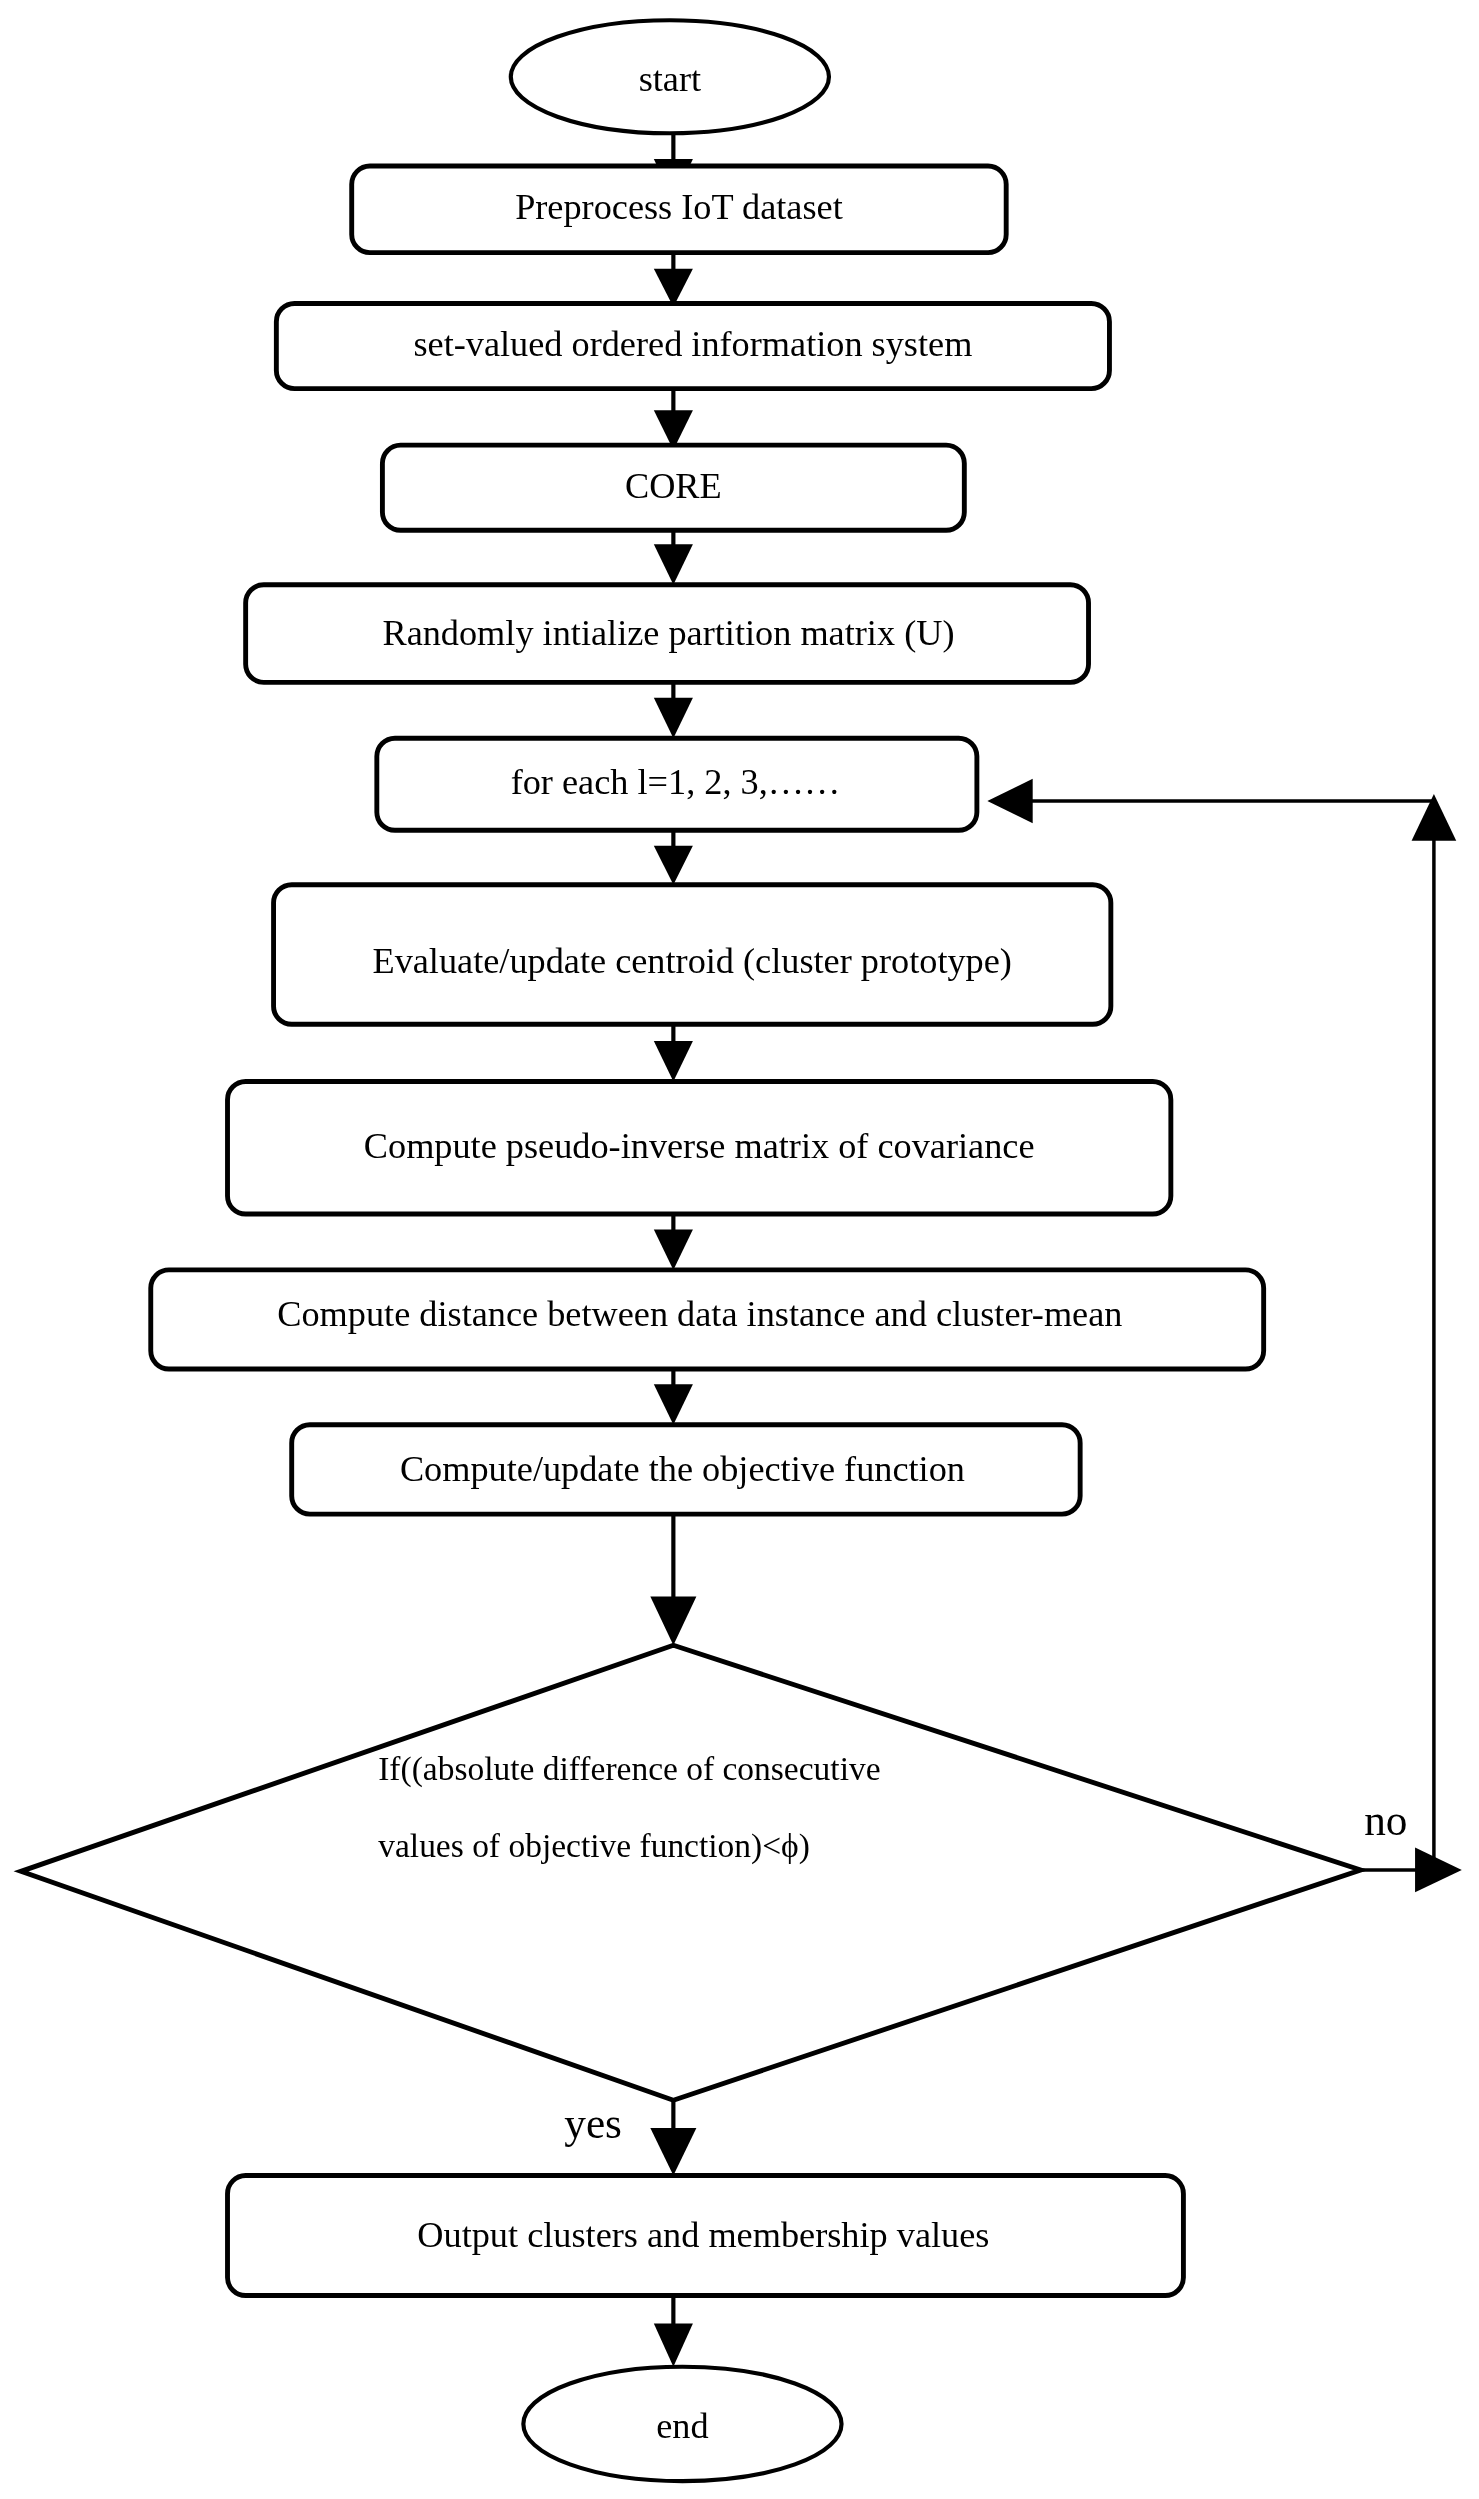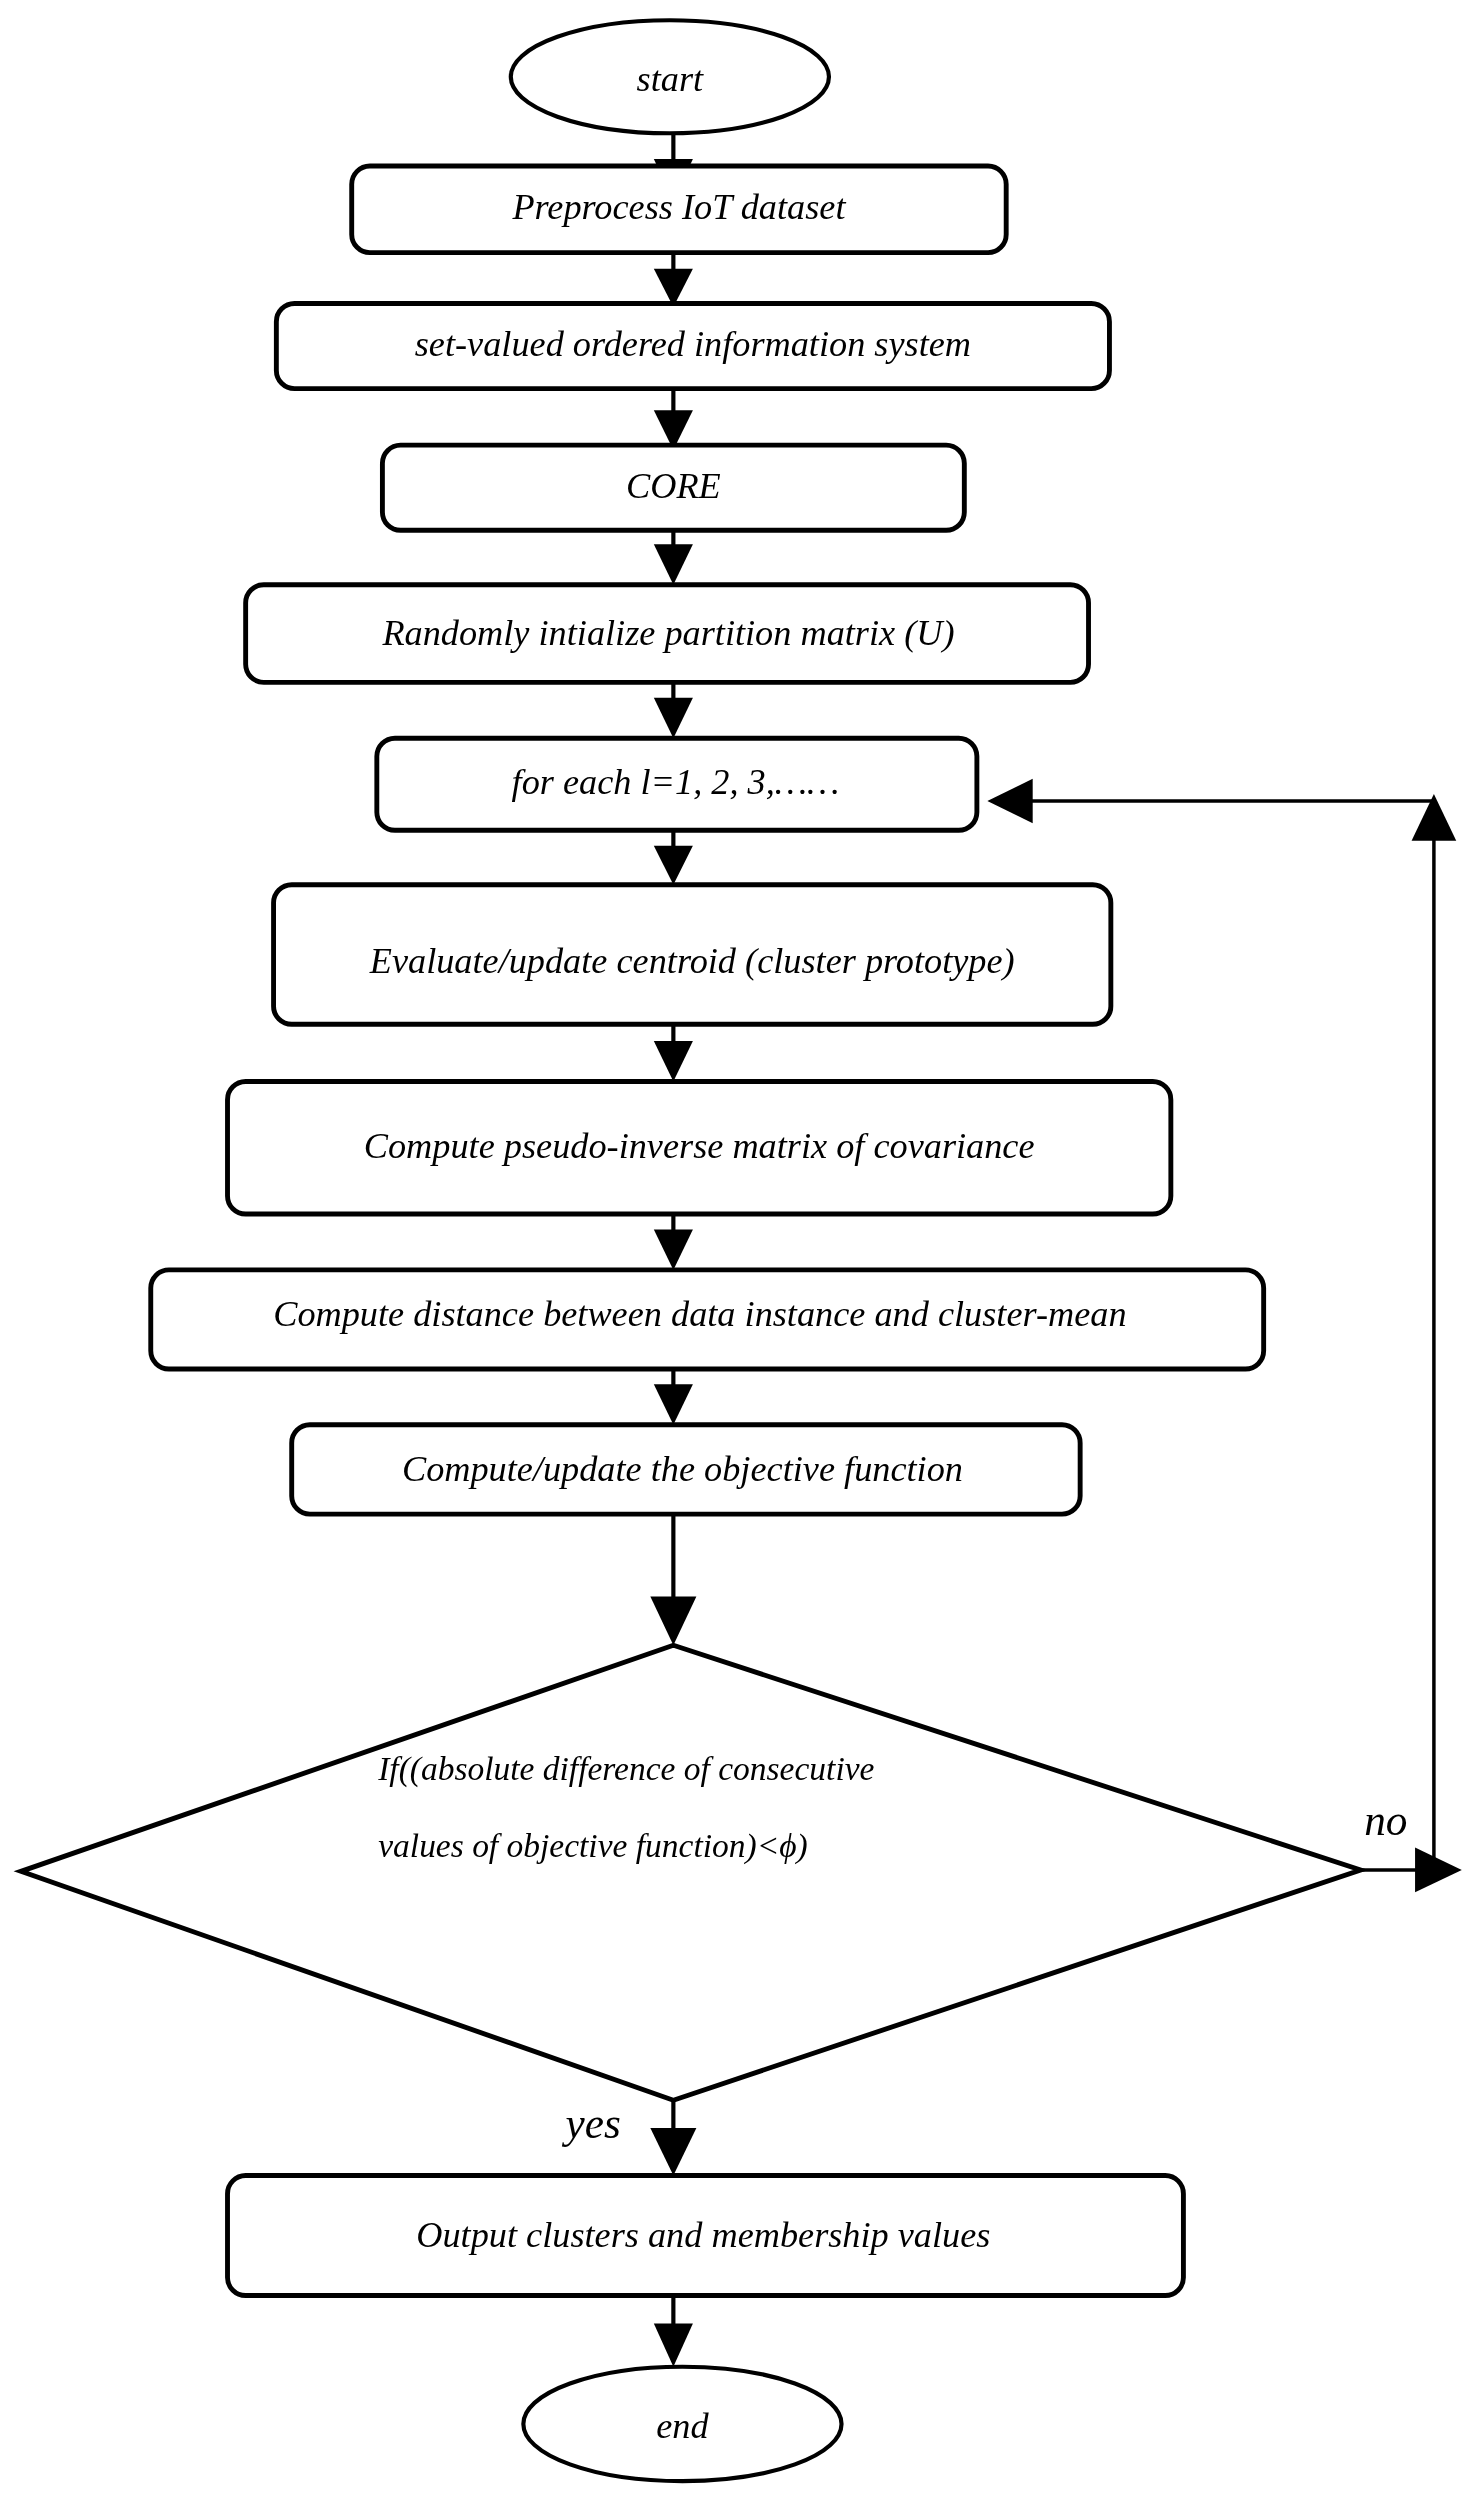--- a/index.html
+++ b/index.html
@@ -8,21 +8,20 @@
     padding: 0;
     background: #ffffff;
   }
   #flowchart-root {
     position: relative;
     width: 1480px;
     height: 2500px;
     background: #ffffff;
     font-family: "Liberation Serif", "DejaVu Serif", serif;
     overflow: hidden;
-    font-style: italic;
   }
   svg.flow-svg {
     position: absolute;
     top: 0;
     left: 0;
     width: 1480px;
     height: 2500px;
     display: block;
   }
   .node-shape {

